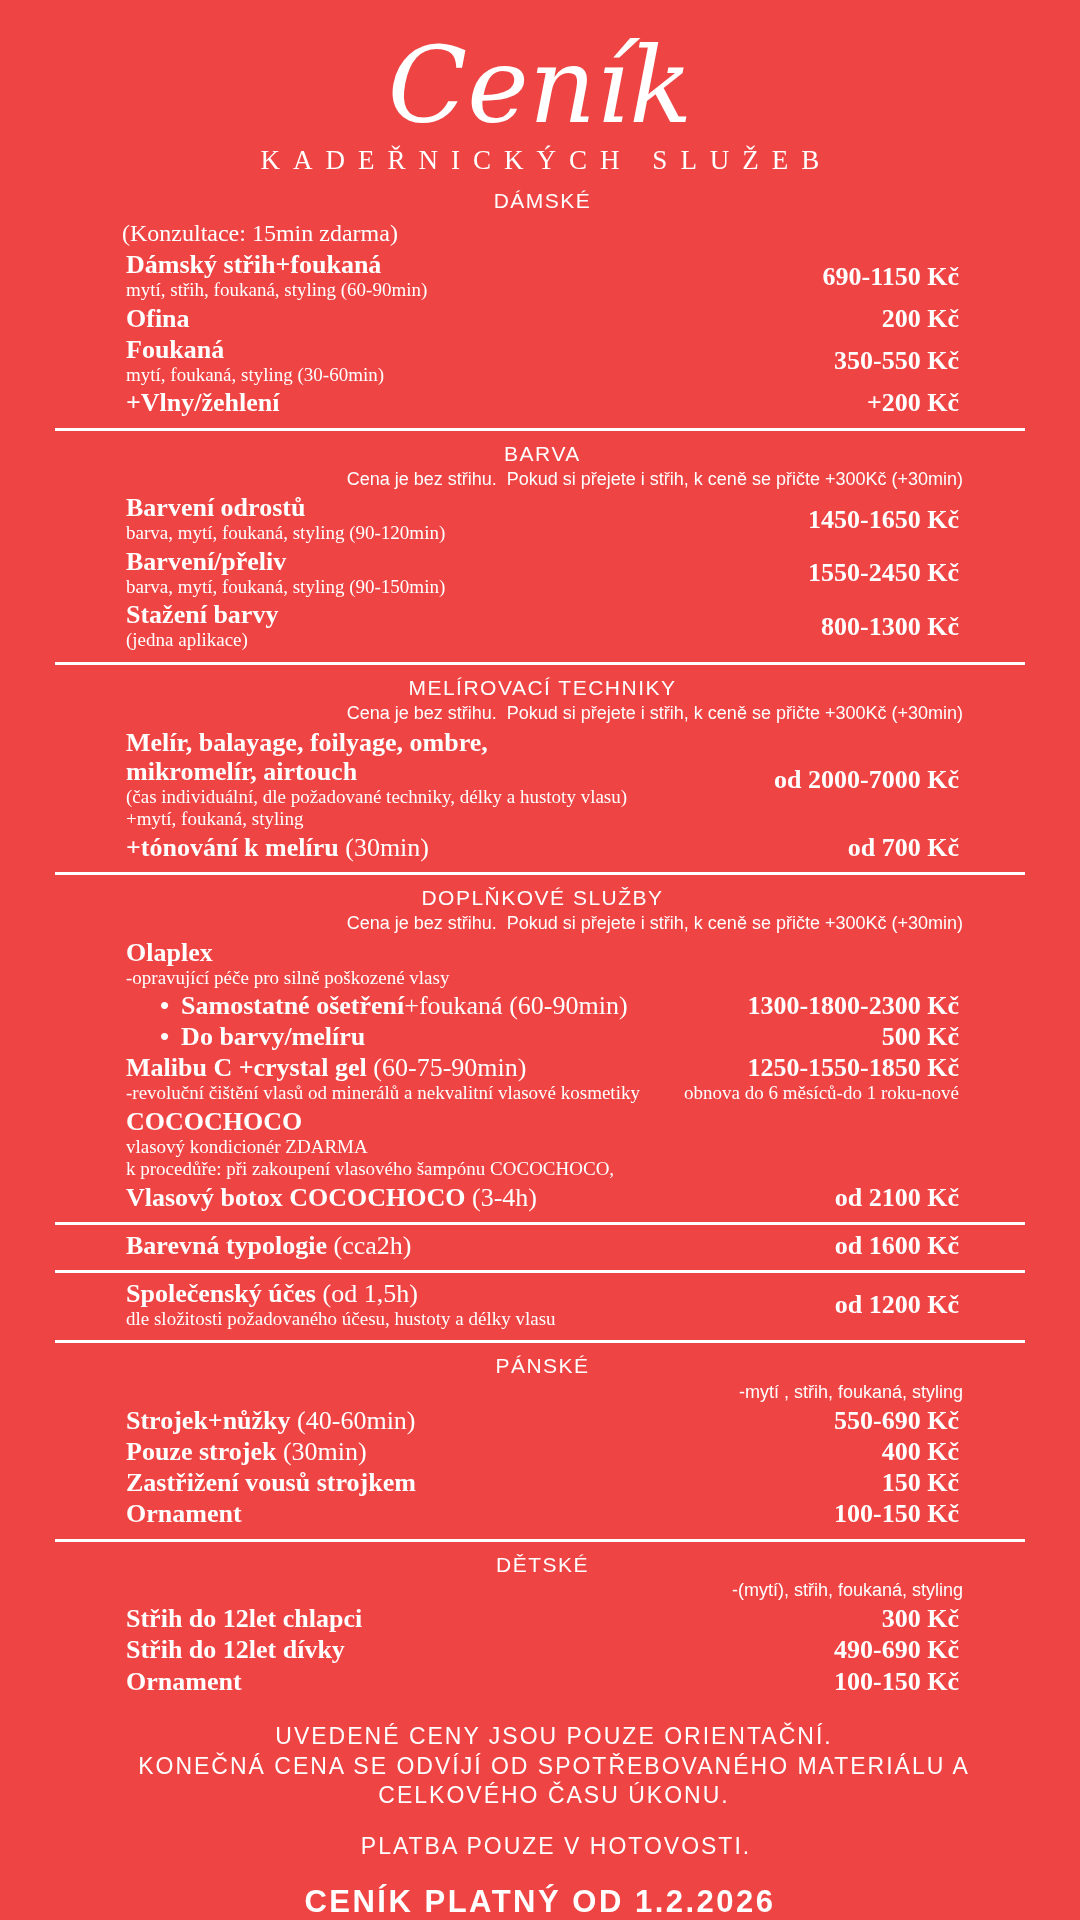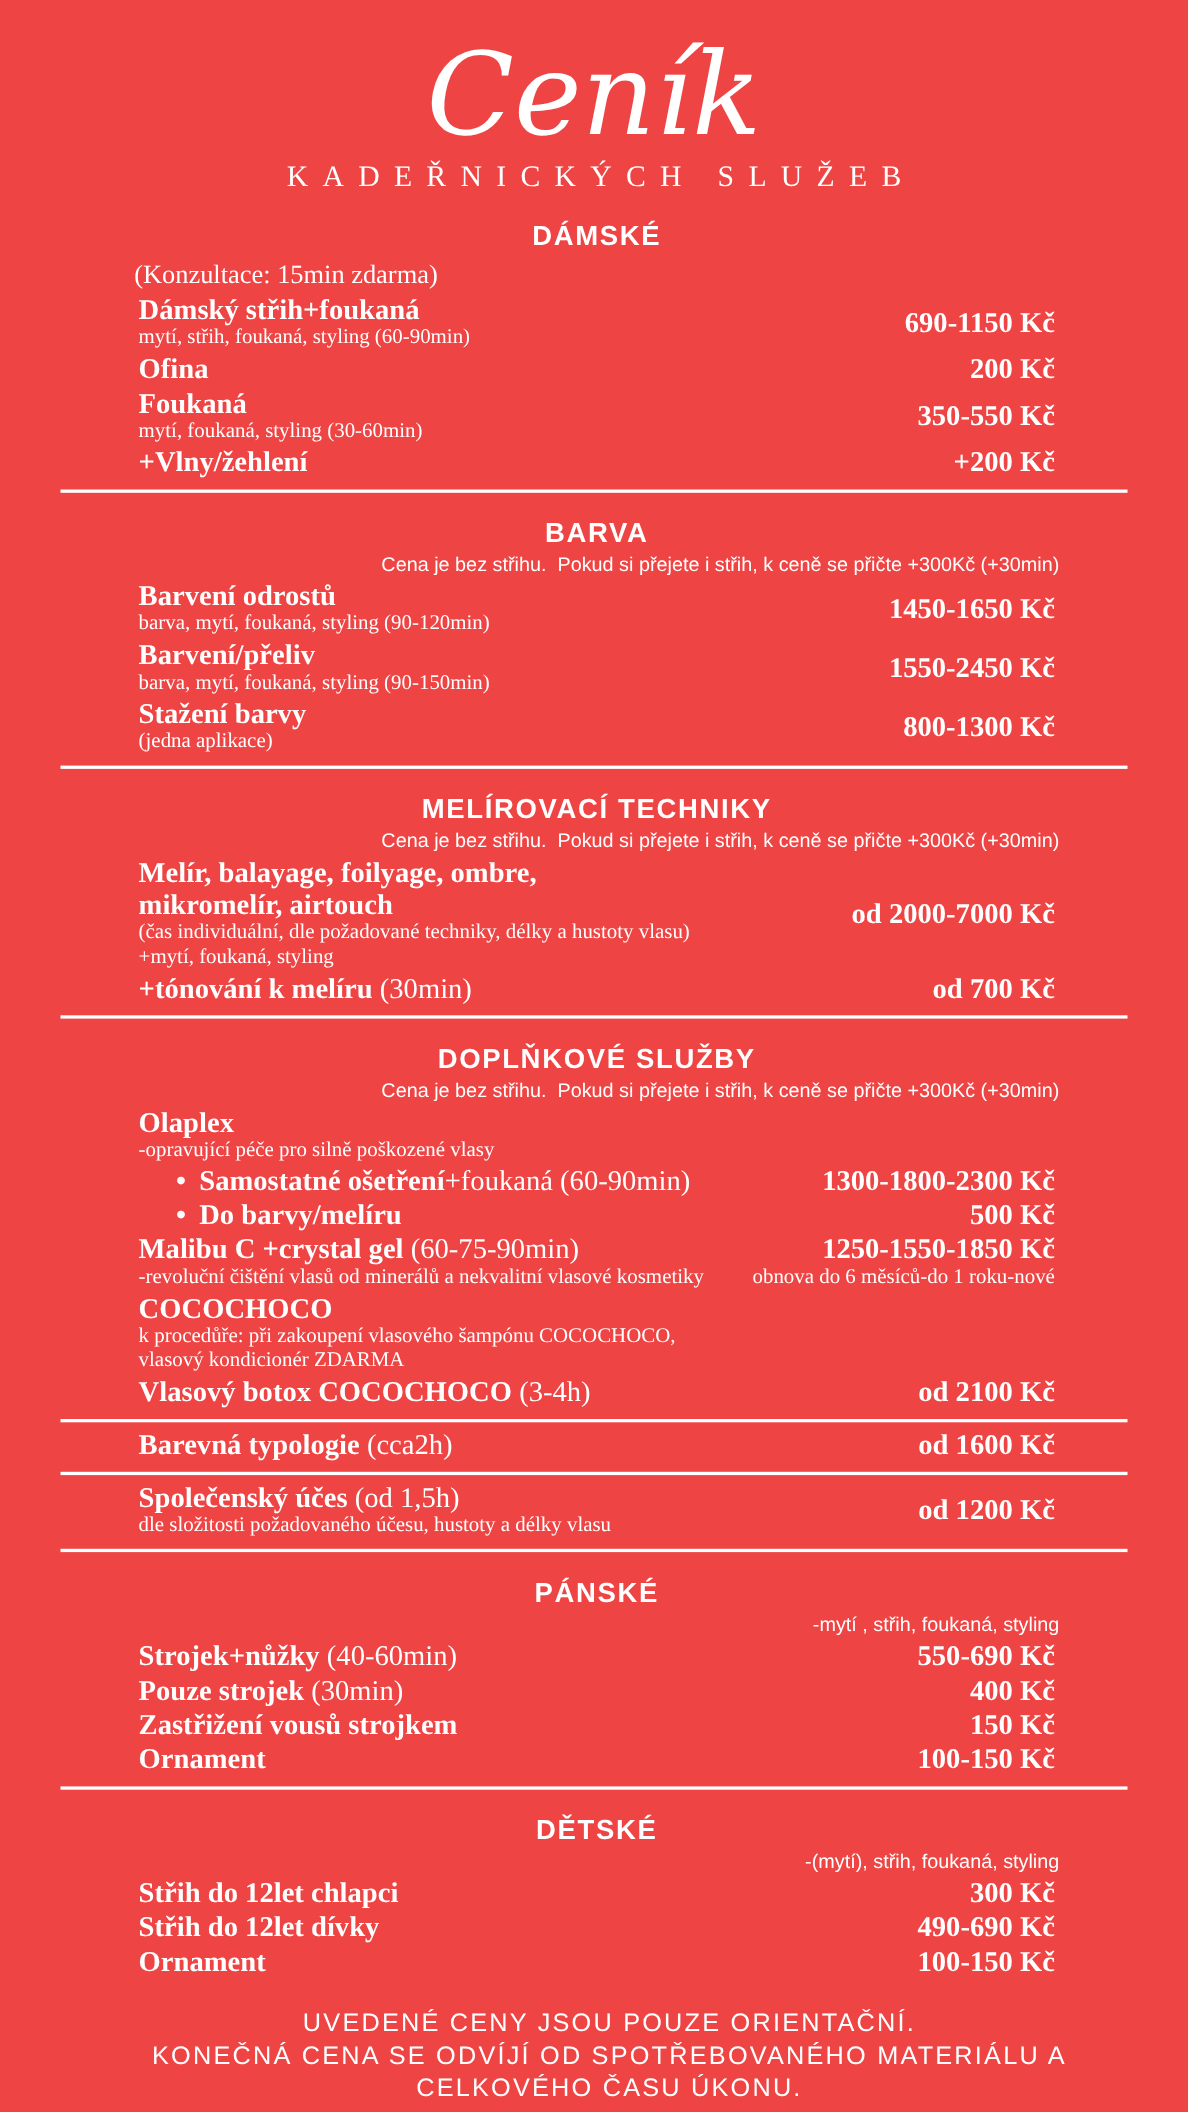--- a/index.html
+++ b/index.html
@@ -26,26 +26,26 @@
     font-family:"Liberation Serif", serif;
     font-size:27px;
     letter-spacing:13px;
     margin-top:2px;
     margin-right:-13px;
     line-height:1.25;
   }
   .section { padding:0 117px 0 122px; }
   .sec-header {
     font-family:"Liberation Sans", sans-serif;
-    font-weight:bold;
-    font-size:25px;
+    font-weight:normal;
+    font-size:21px;
     letter-spacing:1.5px;
     text-align:center;
     line-height:1.25;
-    margin-top:22px;
+    margin-top:10px;
   }
   .sec-header:empty { display:none; }
   .sec-sub {
     font-family:Liberation Sans, sans-serif;
     font-size:18px;
     text-align:right;
     line-height:1.25;
     margin:1px 0 3px;
     white-space:pre-wrap;
   }
@@ -212,22 +212,22 @@
         <div class="item-desc">-revoluční čištění vlasů od minerálů a nekvalitní vlasové kosmetiky</div>
       </div>
       <div class="item-right">
         <div class="item-price">1250-1550-1850 Kč</div>
         <div class="price-sub">obnova do 6 měsíců-do 1 roku-nové</div>
       </div>
     </div>
     <div class="item">
       <div class="item-left">
         <div class="item-title"><span>COCOCHOCO</span></div>
+        <div class="item-desc">vlasový kondicionér ZDARMA</div>
         <div class="item-desc">k procedůře: při zakoupení vlasového šampónu COCOCHOCO,</div>
-        <div class="item-desc">vlasový kondicionér ZDARMA</div>
       </div>
       <div class="item-right"></div>
     </div>
     <div class="item">
       <div class="item-left">
         <div class="item-title"><span>Vlasový botox COCOCHOCO</span><span class="reg"> (3-4h)</span></div>
       </div>
       <div class="item-right">
         <div class="item-price">od 2100 Kč</div>
       </div>

